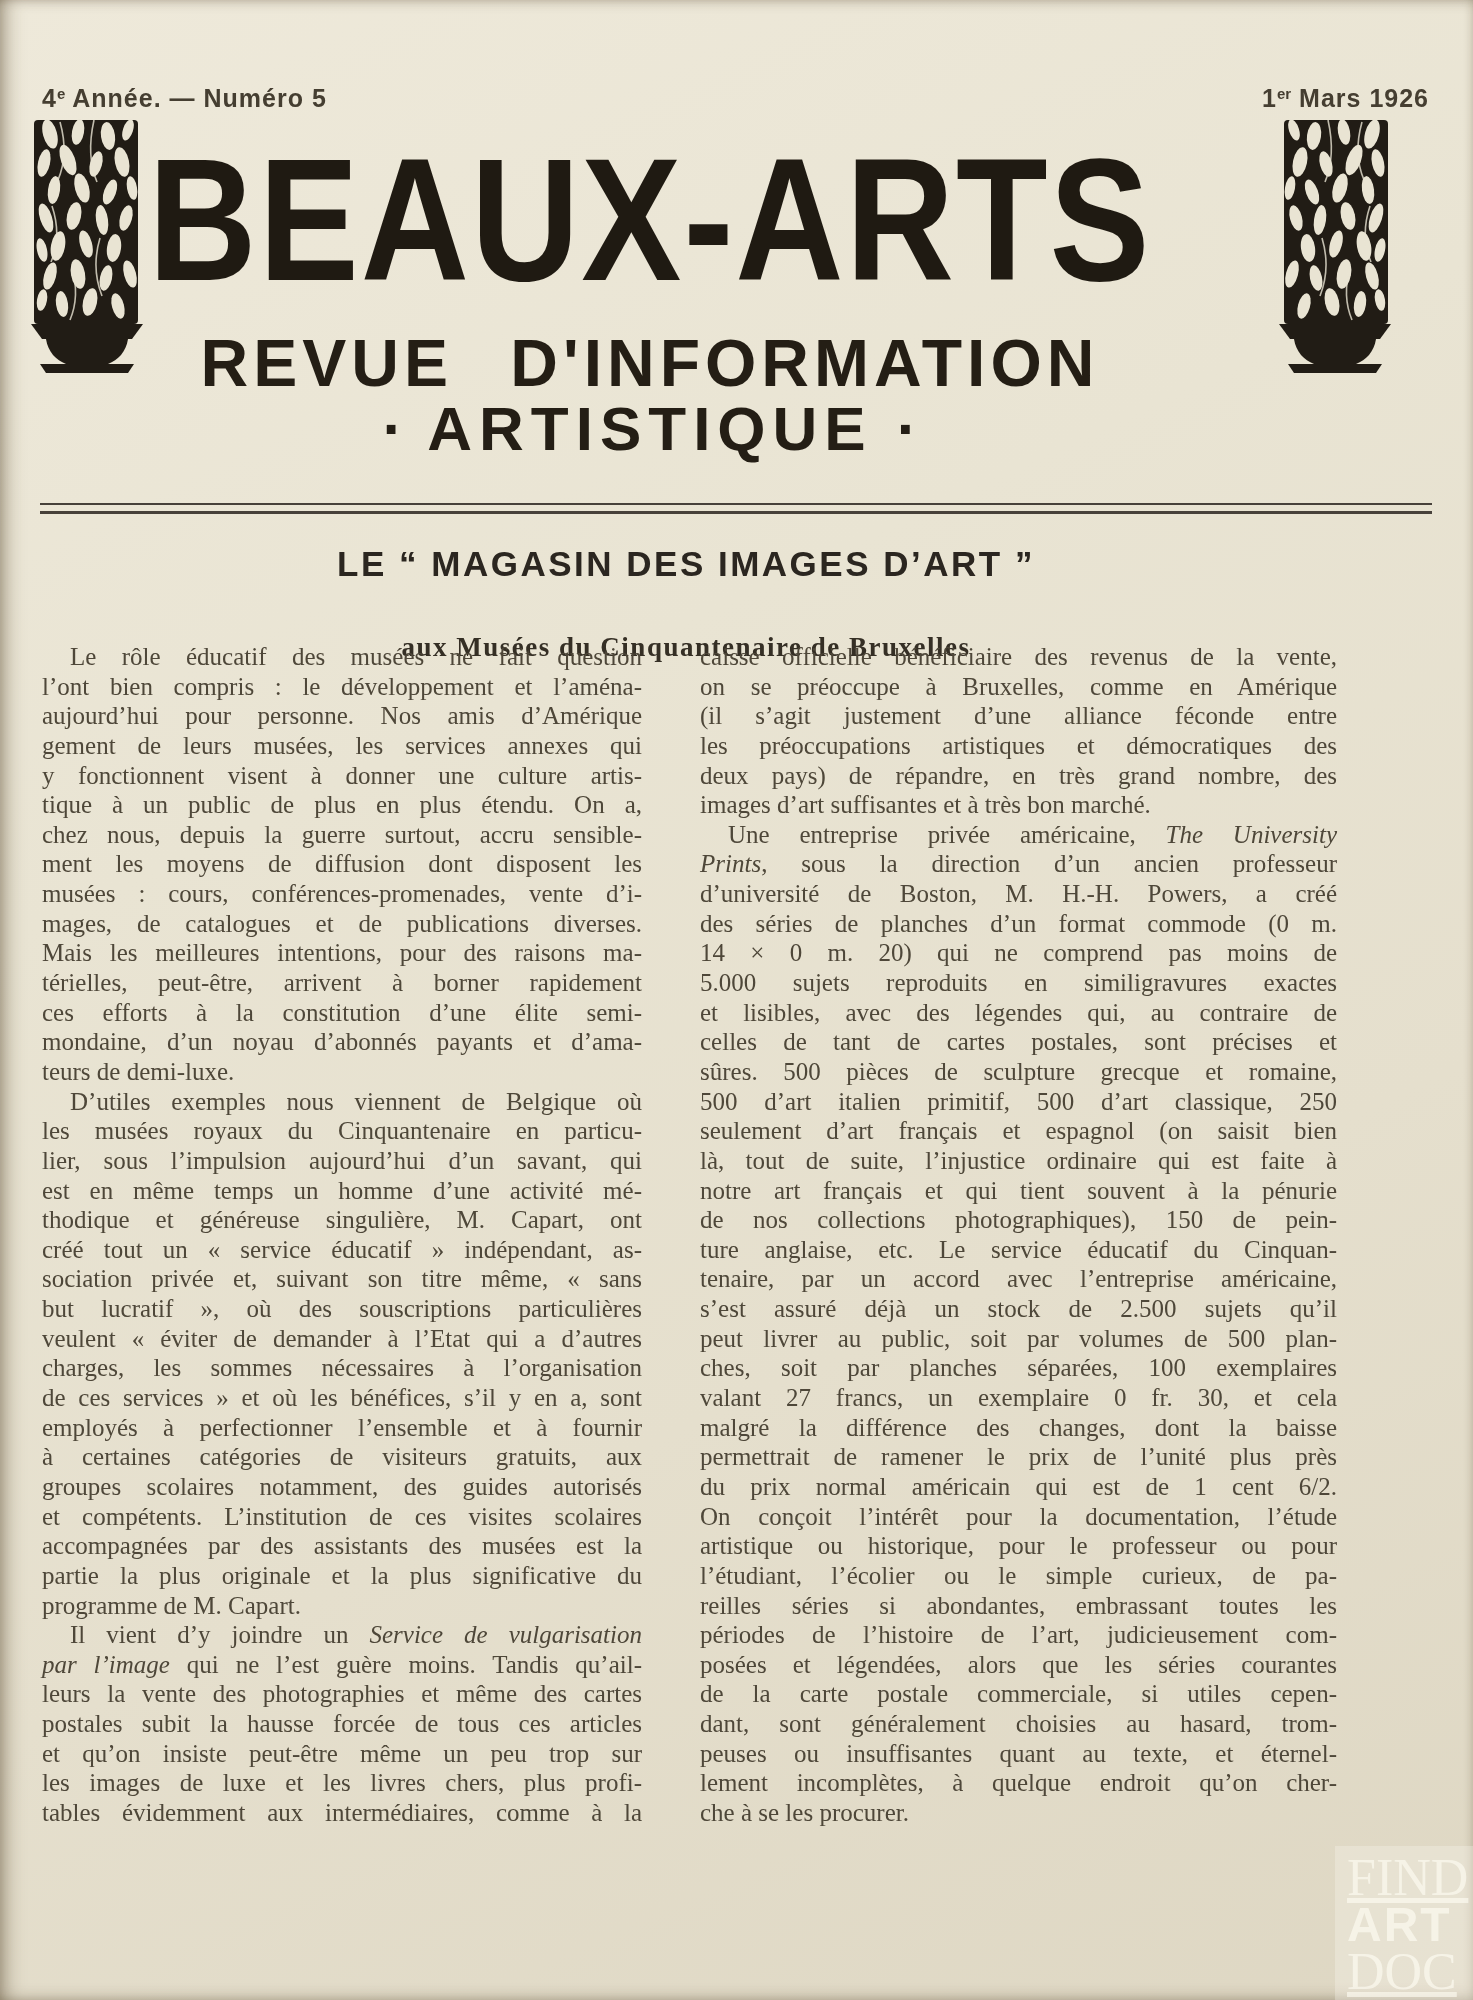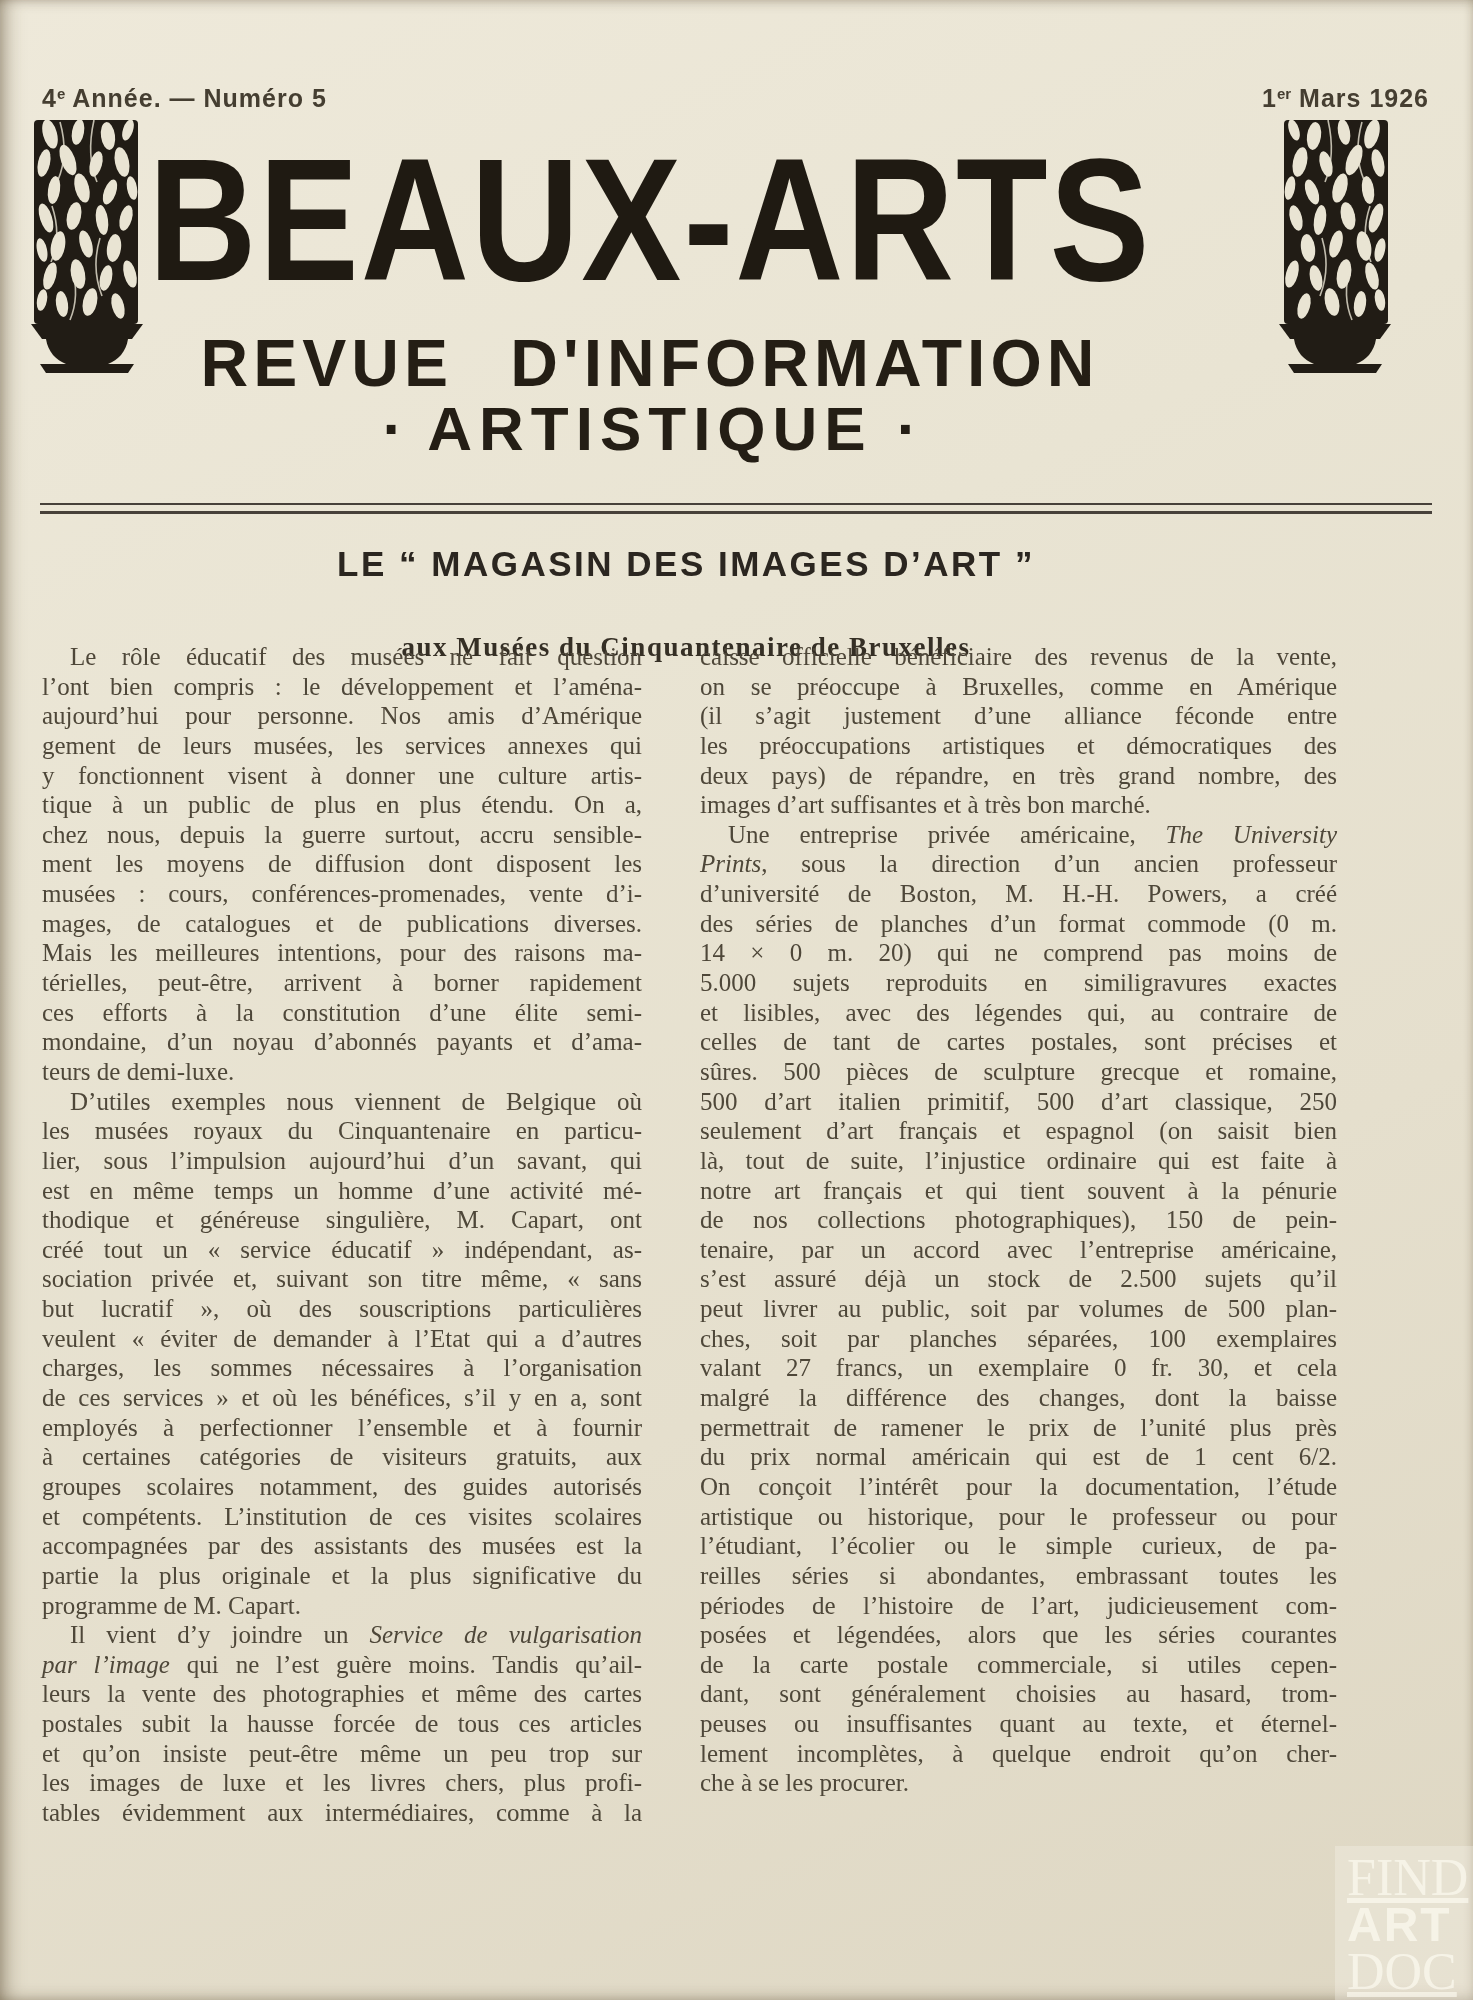--- a/index.html
+++ b/index.html
@@ -232,20 +232,21 @@
         <div class="line"><span>14 × 0 m. 20) qui ne comprend pas moins de</span></div>
         <div class="line"><span>5.000 sujets reproduits en similigravures exactes</span></div>
         <div class="line"><span>et lisibles, avec des légendes qui, au contraire de</span></div>
         <div class="line"><span>celles de tant de cartes postales, sont précises et</span></div>
         <div class="line"><span>sûres. 500 pièces de sculpture grecque et romaine,</span></div>
         <div class="line"><span>500 d’art italien primitif, 500 d’art classique, 250</span></div>
         <div class="line"><span>seulement d’art français et espagnol (on saisit bien</span></div>
         <div class="line"><span>là, tout de suite, l’injustice ordinaire qui est faite à</span></div>
         <div class="line"><span>notre art français et qui tient souvent à la pénurie</span></div>
         <div class="line"><span>de nos collections photographiques), 150 de pein-</span></div>
+        <div class="line"><span>ture anglaise, etc. Le service éducatif du Cinquan-</span></div>
         <div class="line"><span>tenaire, par un accord avec l’entreprise américaine,</span></div>
         <div class="line"><span>s’est assuré déjà un stock de 2.500 sujets qu’il</span></div>
         <div class="line"><span>peut livrer au public, soit par volumes de 500 plan-</span></div>
         <div class="line"><span>ches, soit par planches séparées, 100 exemplaires</span></div>
         <div class="line"><span>valant 27 francs, un exemplaire 0 fr. 30, et cela</span></div>
         <div class="line"><span>malgré la différence des changes, dont la baisse</span></div>
         <div class="line"><span>permettrait de ramener le prix de l’unité plus près</span></div>
         <div class="line"><span>du prix normal américain qui est de 1 cent 6/2.</span></div>
         <div class="line"><span>On conçoit l’intérêt pour la documentation, l’étude</span></div>
         <div class="line"><span>artistique ou historique, pour le professeur ou pour</span></div>

